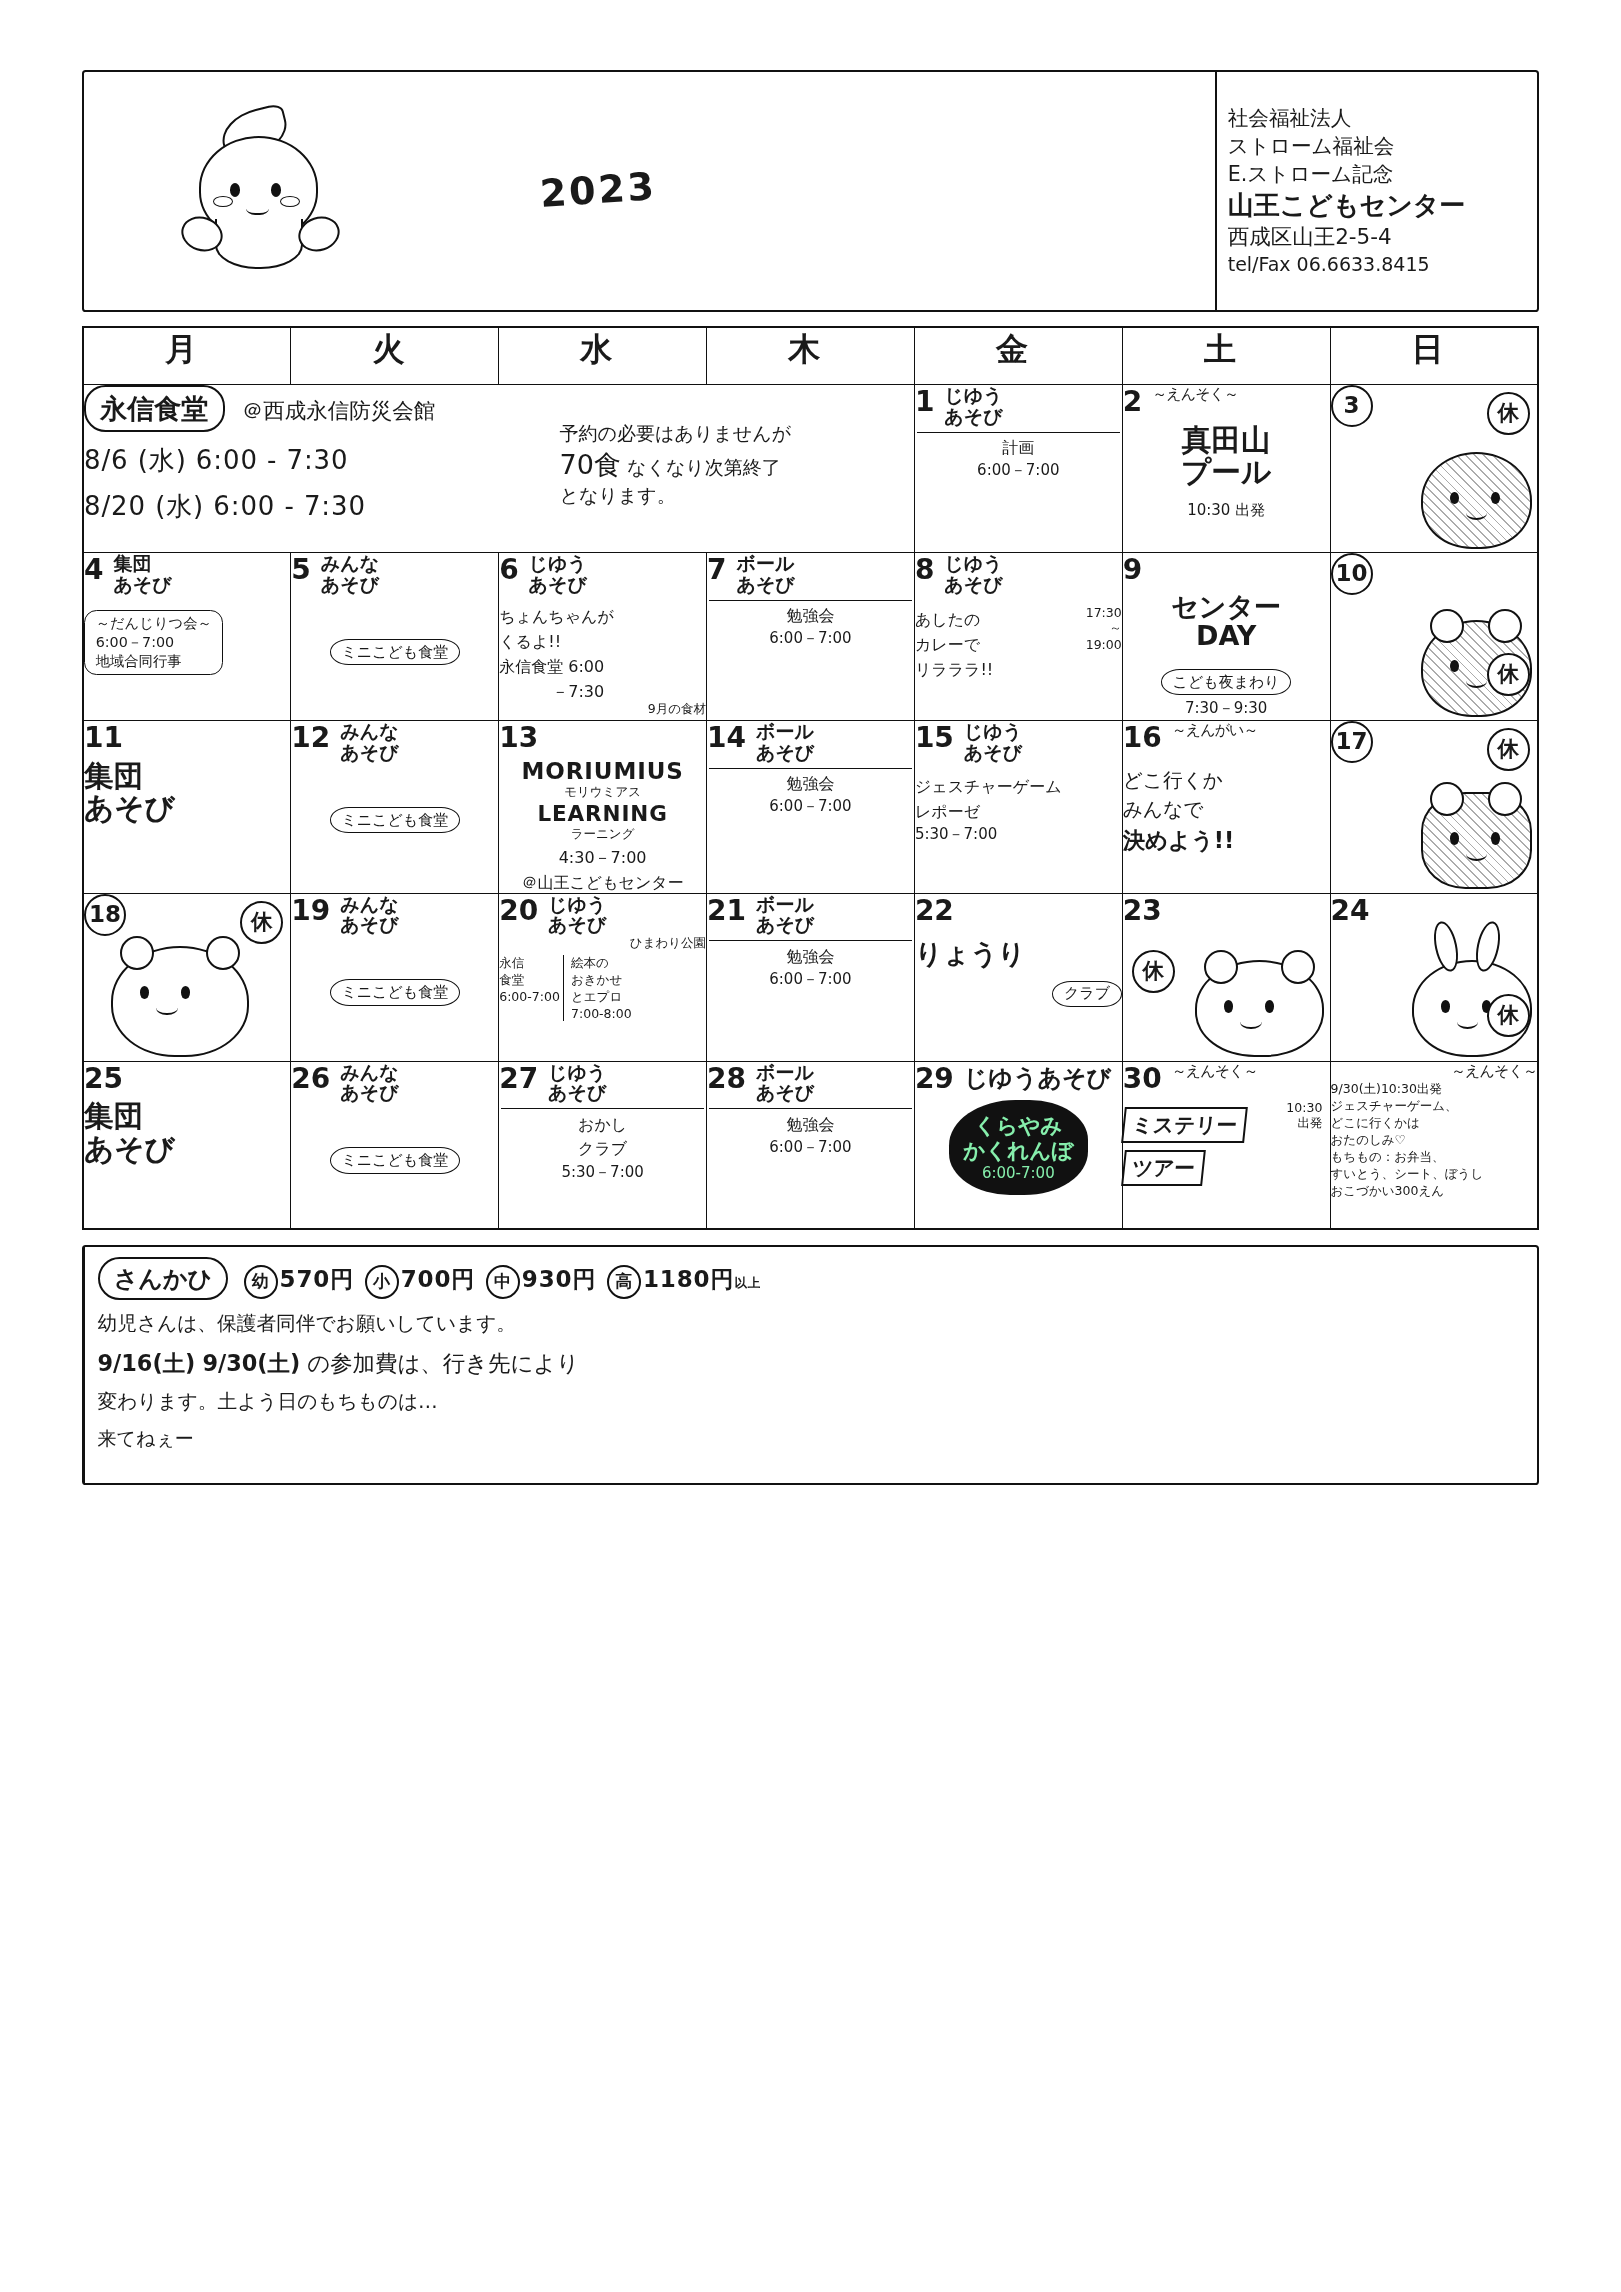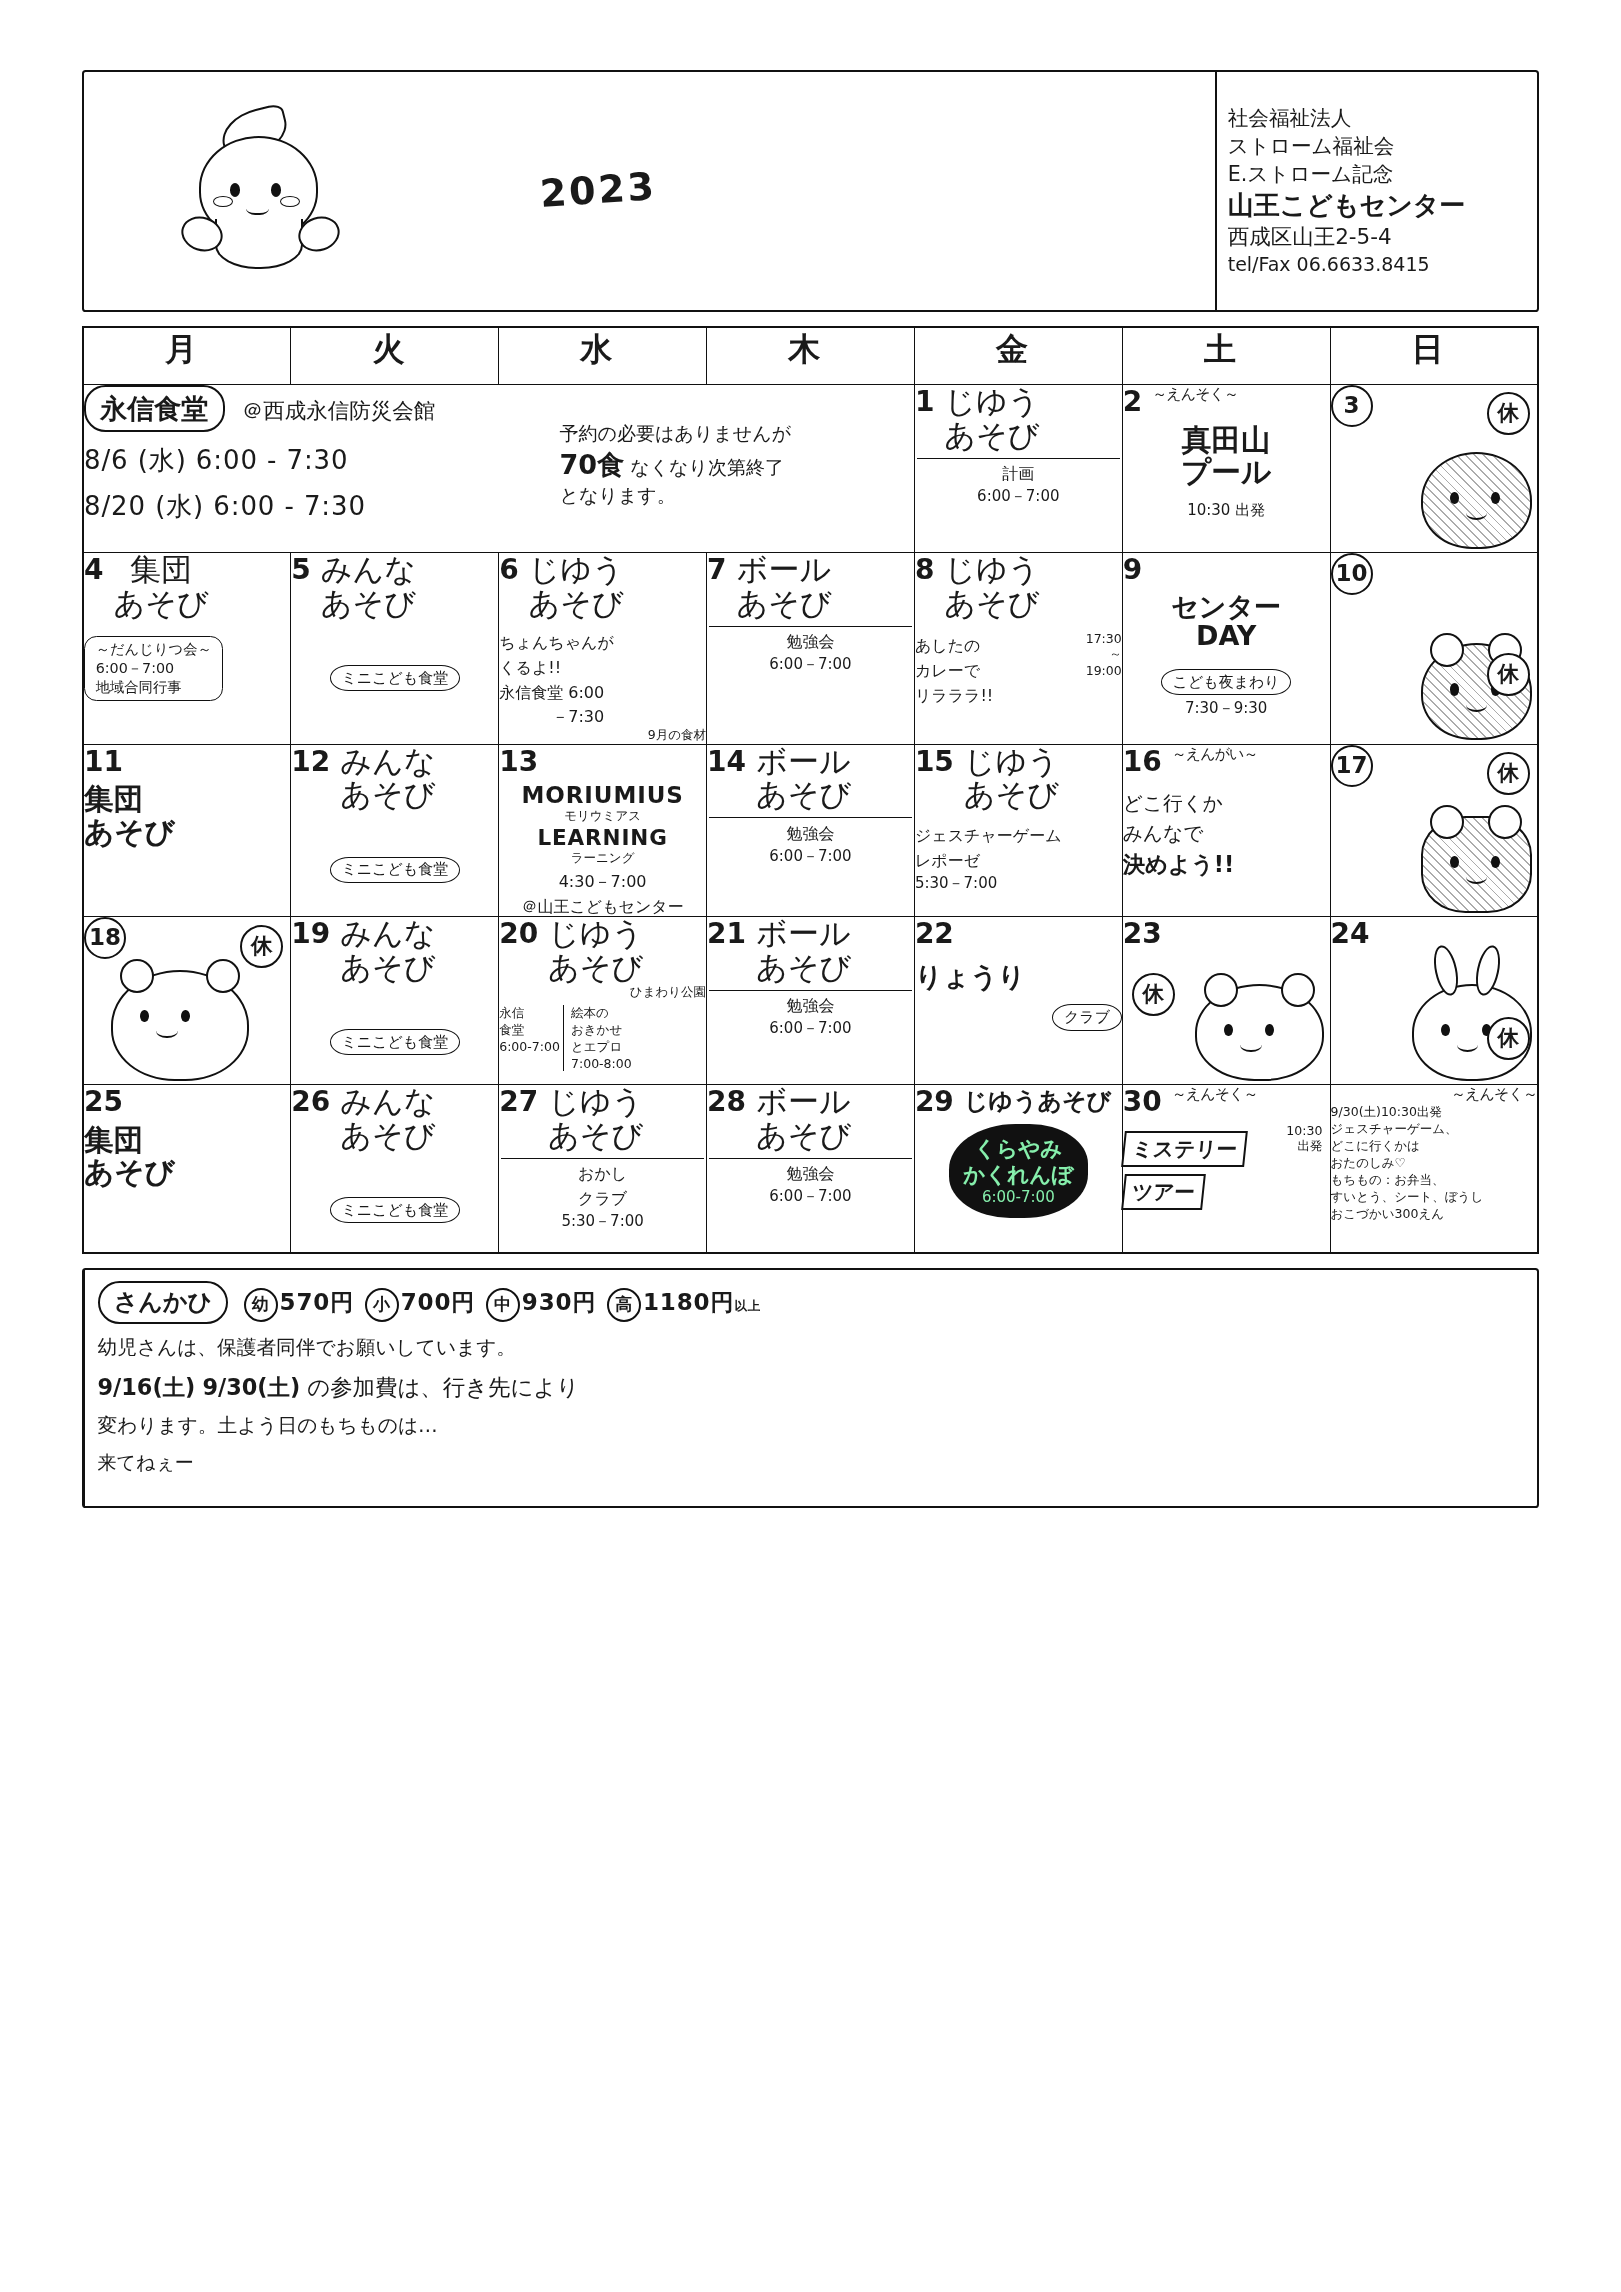--- a/index.html
+++ b/index.html
@@ -137,24 +137,23 @@
     margin-right:5.4px;
     vertical-align:top;
   }
   .daynum.circled{
     border:2.2px solid #111;border-radius:50%;
     width:38px;height:38px;line-height:36px;text-align:center;
     font-size:23px;
   }
   .title-main{
     display:inline-block;
-    font-size:31px;font-weight:normal;line-height:1.08;
+    font-size:19px;font-weight:bold;line-height:1.08;
     vertical-align:top;
     max-width:125px;
-    text-align:center;
   }
   .subline{
     font-size:16px;line-height:1.22;margin-top:5.4px;
   }
   .time{
     font-size:15px;margin-top:3.6px;letter-spacing:0px;
   }
   .hr-sep{
     border:none;border-top:1.8px solid #111;margin:5.4px 1.8px;
   }
@@ -187,21 +186,21 @@
   }
   .announce .box{
     display:inline-block;border:2.2px solid #111;border-radius:21.5px;
     padding:3.6px 14.3px;font-size:27px;font-weight:bold;
   }
   .announce .at{font-size:21.5px;margin-left:12.5px;}
   .announce .row{font-size:26px;margin-top:10.7px;letter-spacing:0.9px;}
   .announce .note{
     position:absolute;right:14.3px;top:36px;width:340px;font-size:19px;line-height:1.35;
   }
-  .announce .note .hl{font-size:27px;font-weight:bold;}
+  .announce .note .hl{font-size:27px;font-weight:normal;}
 
   
   .doodle{
     position:absolute;right:5.4px;bottom:3.6px;
   }
   .face{
     position:relative;width:107px;height:93px;
     border:2.7px solid #111;border-radius:50% 50% 46% 46%;background:#fff;
   }
   .face .e{position:absolute;top:38px;width:9px;height:12.5px;background:#111;border-radius:50%;}

